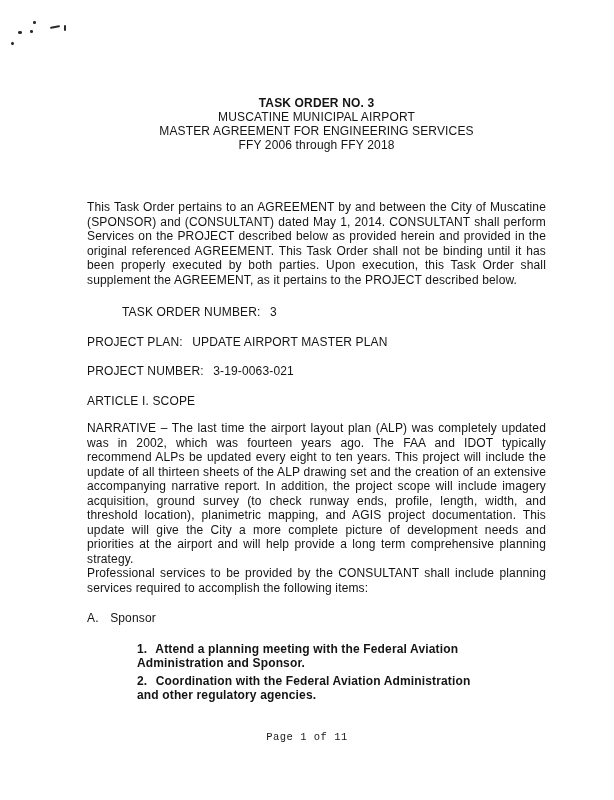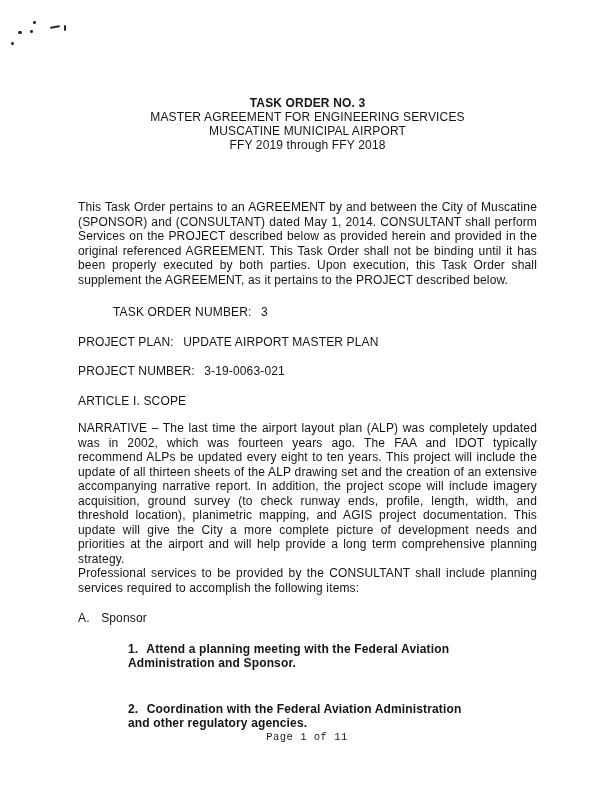--- a/index.html
+++ b/index.html
@@ -8,21 +8,21 @@
     position: relative;
     width: 614px;
     height: 800px;
     background: #ffffff;
     overflow: hidden;
     font-family: "Liberation Sans", sans-serif;
     color: #141414;
   }
   .content {
     position: absolute;
-    left: 78px;
+    left: 87px;
     top: 96px;
     width: 459px;
     font-size: 12px;
     line-height: 14.5px;
     letter-spacing: 0.15px;
   }
   .doc-header { text-align: center; line-height: 14px; }
   .doc-header .title { font-weight: bold; }
   .para { text-align: justify; }
   .intro { margin-top: 48px; }
@@ -33,21 +33,21 @@
   .services { }
   .section-heading { margin-top: 16px; }
   .section-heading .letter { margin-right: 8px; }
   .list-item {
     margin-top: 16px;
     margin-left: 50px;
     width: 358px;
     text-align: left;
     font-weight: bold;
   }
-  .list-item.second { margin-top: 31px; }
+  .list-item.second { margin-top: 3px; }
   .list-item .num { margin-right: 5px; }
   .footer {
     position: absolute;
     left: 0;
     top: 731px;
     width: 614px;
     text-align: center;
     font-family: "Liberation Mono", monospace;
     font-size: 10.5px;
     letter-spacing: 0.5px;
@@ -71,23 +71,23 @@
   <span class="speck s2"></span>
   <span class="speck s3"></span>
   <span class="speck s4"></span>
   <span class="speck s5"></span>
   <span class="speck s6"></span>
 
   <div class="content">
 
     <div class="doc-header">
       <div class="title">TASK ORDER NO. 3</div>
+      <div>MUSCATINE MUNICIPAL AIRPORT</div>
       <div>MASTER AGREEMENT FOR ENGINEERING SERVICES</div>
-      <div>MUSCATINE MUNICIPAL AIRPORT</div>
-      <div>FFY 2019 through FFY 2018</div>
+      <div>FFY 2006 through FFY 2018</div>
     </div>
 
     <p class="para intro">This Task Order pertains to an AGREEMENT by and between the City of Muscatine (SPONSOR) and (CONSULTANT) dated May 1, 2014.  CONSULTANT shall perform Services on the PROJECT described below as provided herein and provided in the original referenced AGREEMENT.  This Task Order shall not be binding until it has been properly executed by both parties.  Upon execution, this Task Order shall supplement the AGREEMENT, as it pertains to the PROJECT described below.</p>
 
     <div class="field-line first">
       <span class="label">TASK ORDER NUMBER:</span>
       <span>3</span>
     </div>
 
     <div class="field-line">

